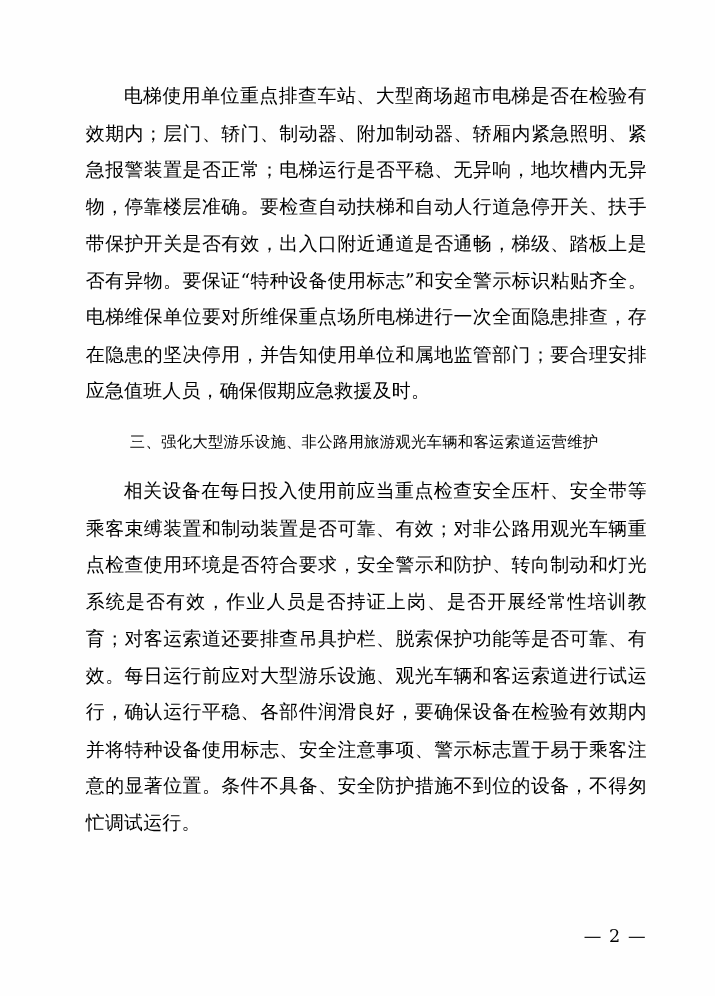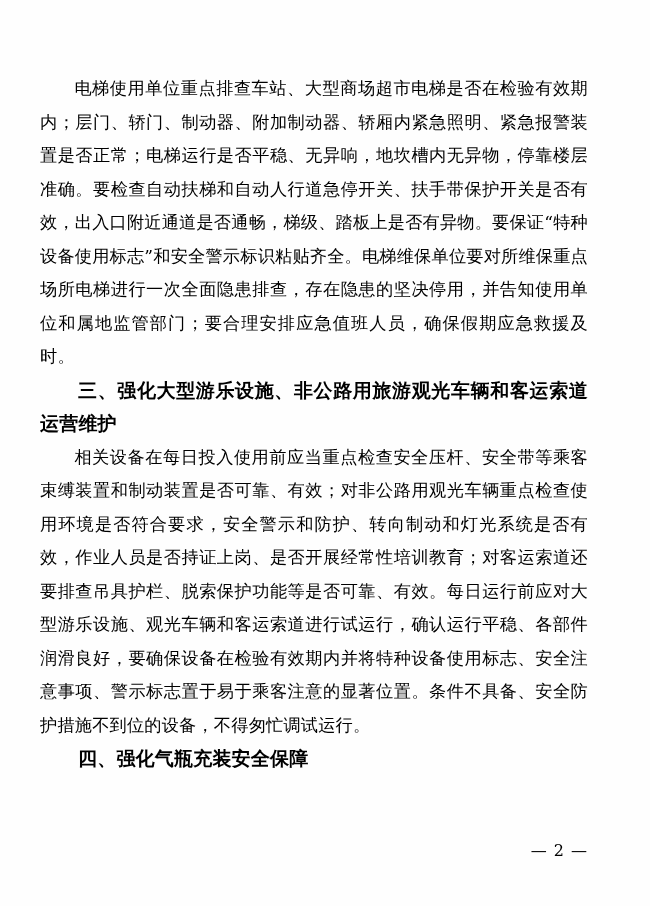--- a/index.html
+++ b/index.html
@@ -12,40 +12,40 @@
     background: #ffffff;
     font-family: "DejaVu Serif", serif;
     color: #000000;
     overflow: hidden;
   }
   .page {
     position: relative;
     width: 650px;
     height: 906px;
     box-sizing: border-box;
-    padding: 72px 62px 40px 40px;
+    padding: 72px 62px 40px 78px;
     background: #fefefe;
   }
   .doc-body {
     font-size: 17.2px;
     line-height: 33.5px;
     letter-spacing: 0.2px;
     text-align: justify;
     text-justify: inter-ideograph;
   }
   .para {
     margin: 0;
     text-indent: 2em;
     font-family: "DejaVu Serif", serif;
   }
   .heading {
-    margin: 0;
+    margin: 12px;
     text-indent: 2em;
-    font-weight: bold;
-    font-size: 19px;
+    font-weight: normal;
+    font-size: 14px;
     line-height: 33.5px;
     font-family: "DejaVu Sans", sans-serif;
   }
   .page-number {
     position: absolute;
     left: 0;
     right: 62px;
     bottom: 46px;
     text-align: right;
     font-size: 16px;
@@ -54,16 +54,15 @@
   }
 </style>
 </head>
 <body>
 
 <div class="page">
   <div class="doc-body">
     <p class="para">电梯使用单位重点排查车站、大型商场超市电梯是否在检验有效期内；层门、轿门、制动器、附加制动器、轿厢内紧急照明、紧急报警装置是否正常；电梯运行是否平稳、无异响，地坎槽内无异物，停靠楼层准确。要检查自动扶梯和自动人行道急停开关、扶手带保护开关是否有效，出入口附近通道是否通畅，梯级、踏板上是否有异物。要保证“特种设备使用标志”和安全警示标识粘贴齐全。电梯维保单位要对所维保重点场所电梯进行一次全面隐患排查，存在隐患的坚决停用，并告知使用单位和属地监管部门；要合理安排应急值班人员，确保假期应急救援及时。</p>
     <p class="heading">三、强化大型游乐设施、非公路用旅游观光车辆和客运索道运营维护</p>
     <p class="para">相关设备在每日投入使用前应当重点检查安全压杆、安全带等乘客束缚装置和制动装置是否可靠、有效；对非公路用观光车辆重点检查使用环境是否符合要求，安全警示和防护、转向制动和灯光系统是否有效，作业人员是否持证上岗、是否开展经常性培训教育；对客运索道还要排查吊具护栏、脱索保护功能等是否可靠、有效。每日运行前应对大型游乐设施、观光车辆和客运索道进行试运行，确认运行平稳、各部件润滑良好，要确保设备在检验有效期内并将特种设备使用标志、安全注意事项、警示标志置于易于乘客注意的显著位置。条件不具备、安全防护措施不到位的设备，不得匆忙调试运行。</p>
-    <p class="heading">四、强化气瓶充装安全保障</p>
   </div>
   <div class="page-number">— 2 —</div>
 </div>
 
 </body></html>

